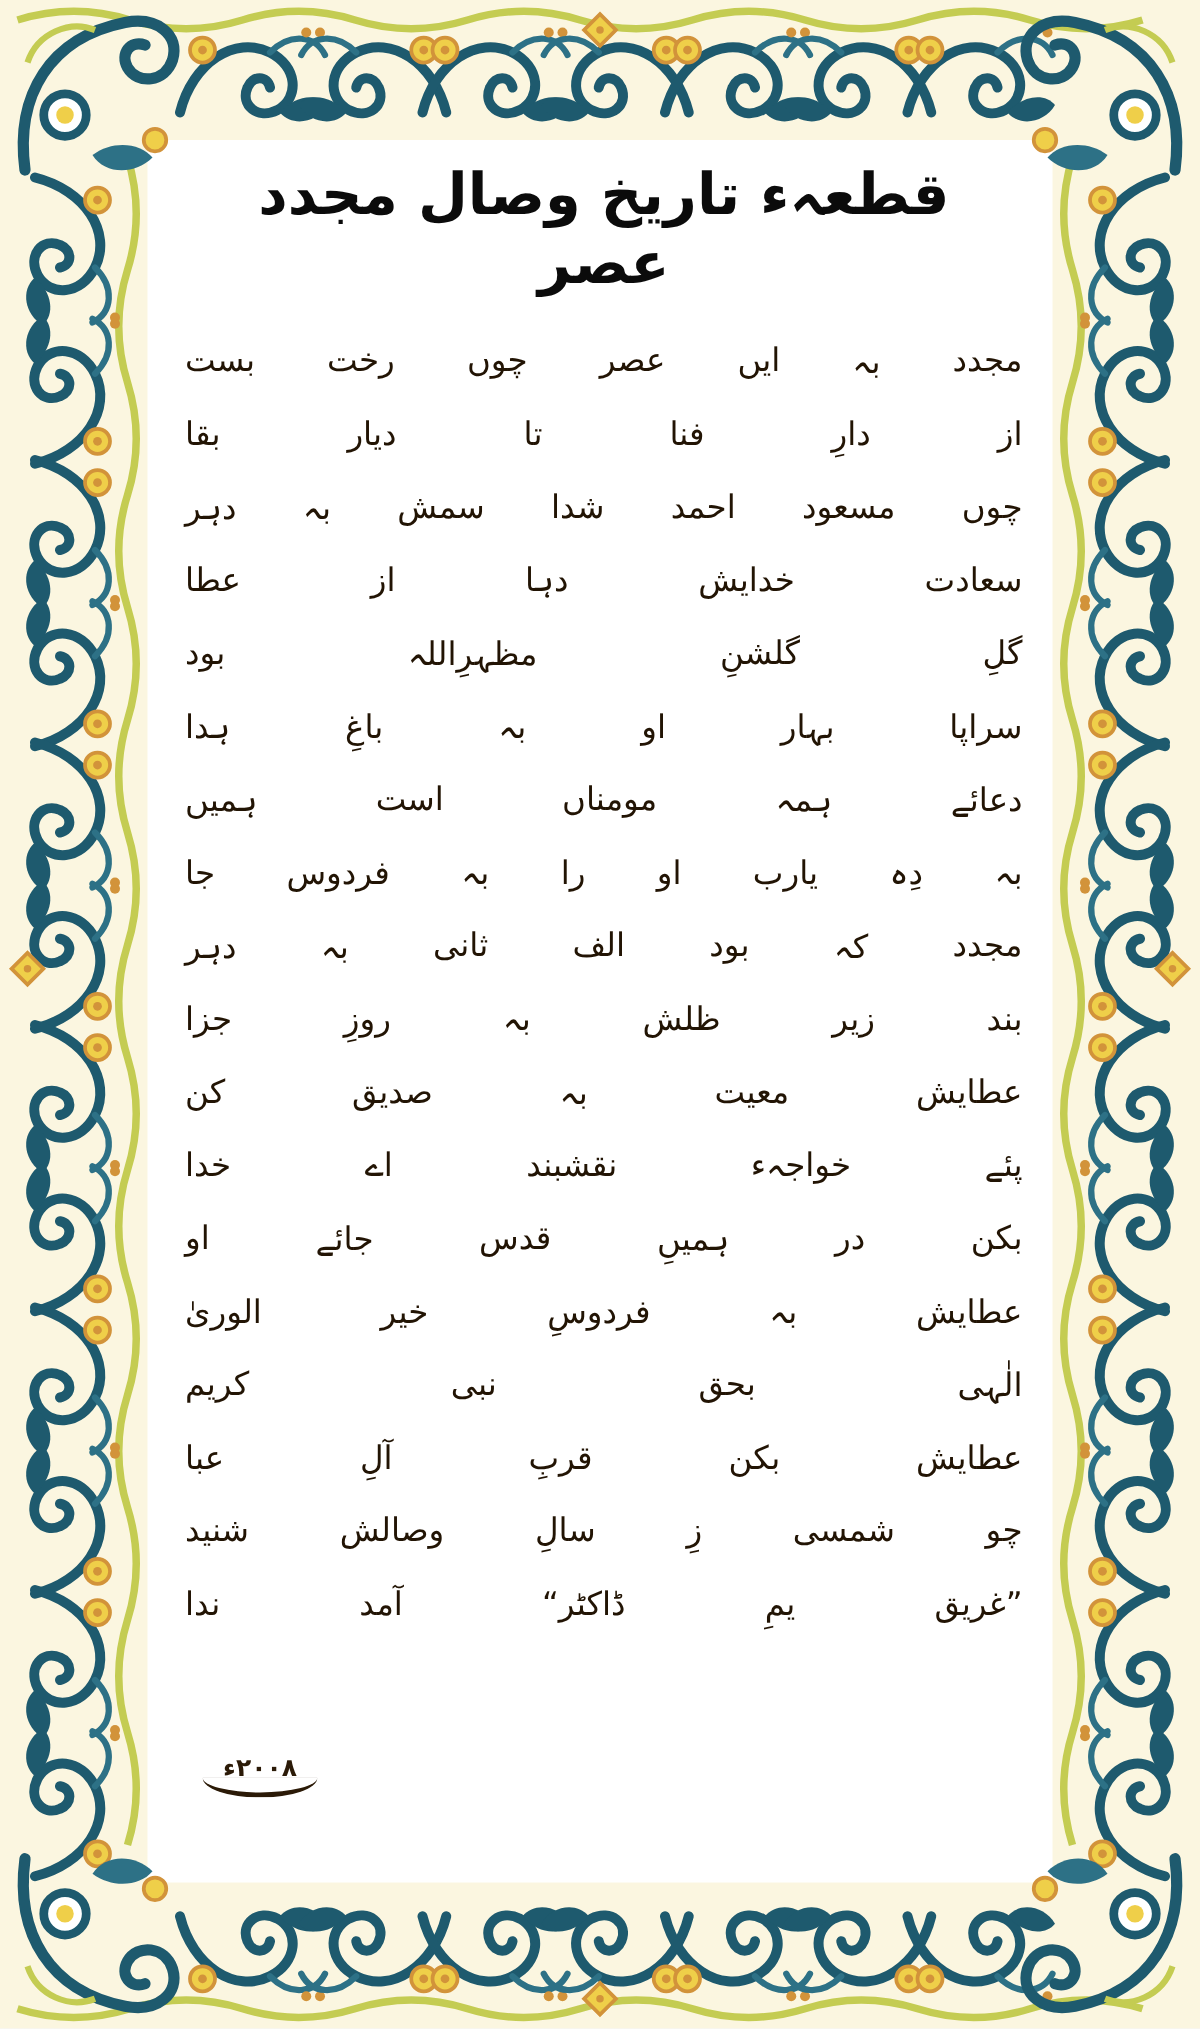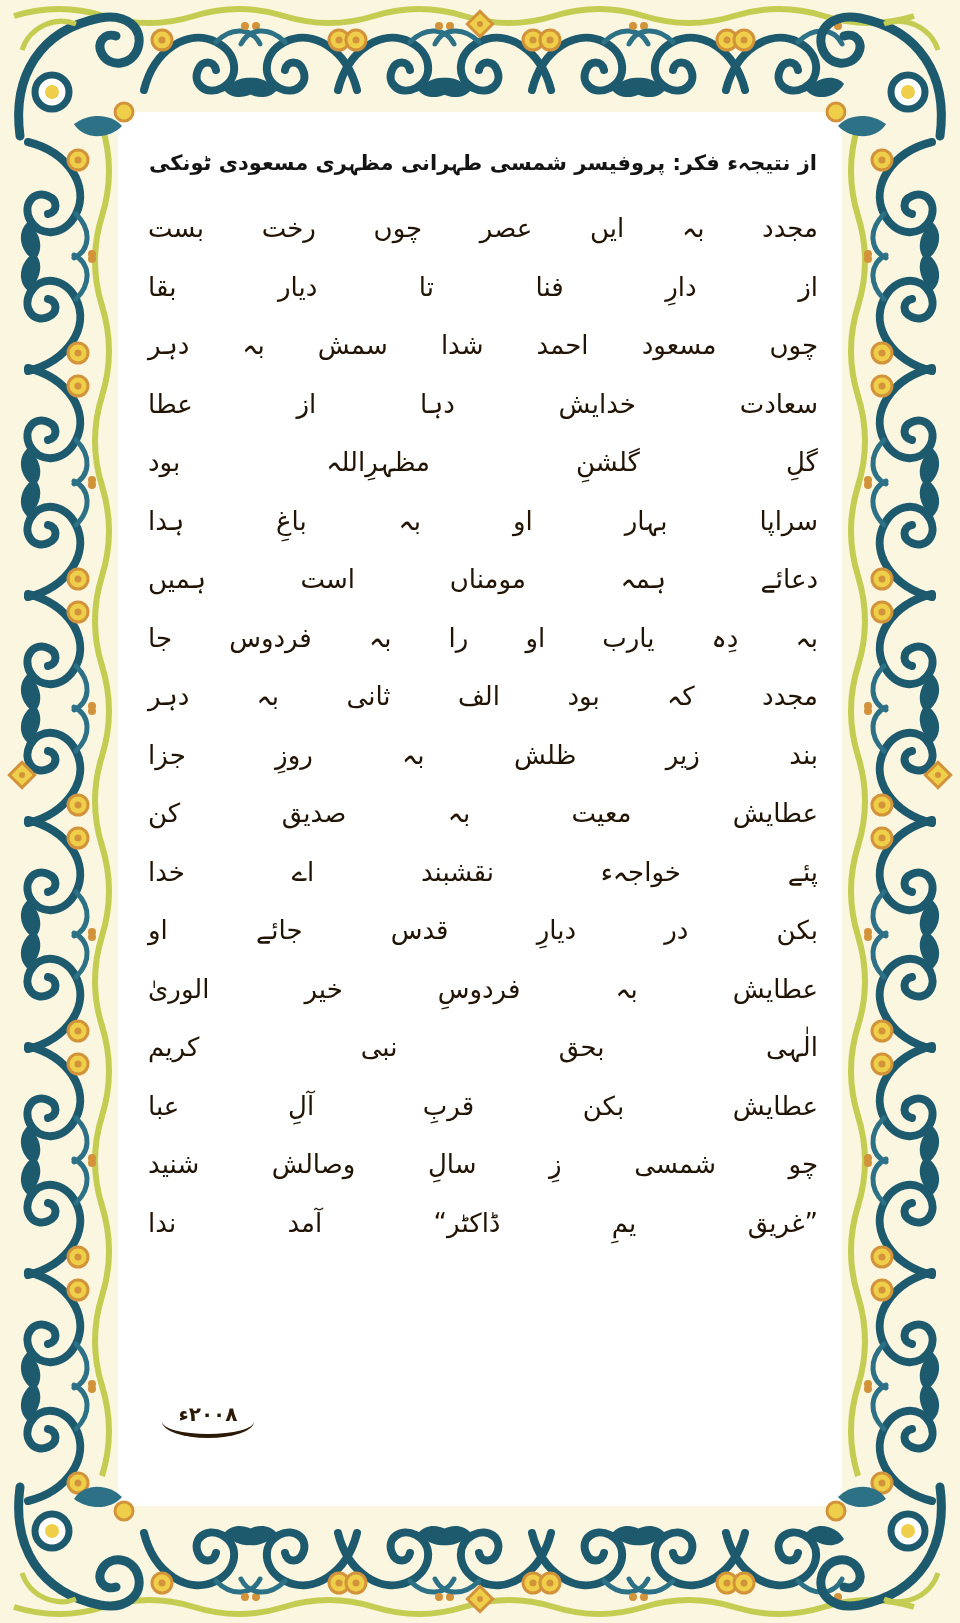--- a/index.html
+++ b/index.html
@@ -129,21 +129,21 @@
       <use href="#cornerU" transform="translate(956,4) scale(-1,1)"></use>
       <use href="#cornerU" transform="translate(4,1619) scale(1,-1)"></use>
       <use href="#cornerU" transform="translate(956,1619) scale(-1,-1)"></use>
       <use href="#gemU" transform="translate(480,24)"></use>
       <use href="#gemU" transform="translate(480,1599)"></use>
       <use href="#gemU" transform="translate(22,775)"></use>
       <use href="#gemU" transform="translate(938,775)"></use>
     </svg>
 
   <div class="content">
-    <div class="subtitle small">از نتیجہء فکر: پروفیسر شمسی طہرانی مظہری مسعودی ٹونکی</div>
+    <h1 class="title">قطعہء تاریخ وصال مجدد عصر</h1>
     <div class="poem">
         <div class="poem-line">
           <span class="poem-word">مجدد</span>
           <span class="poem-word">بہ</span>
           <span class="poem-word">ایں</span>
           <span class="poem-word">عصر</span>
           <span class="poem-word">چوں</span>
           <span class="poem-word">رخت</span>
           <span class="poem-word">بست</span>
         </div>
@@ -229,21 +229,21 @@
         <div class="poem-line">
           <span class="poem-word">پئے</span>
           <span class="poem-word">خواجہء</span>
           <span class="poem-word">نقشبند</span>
           <span class="poem-word">اے</span>
           <span class="poem-word">خدا</span>
         </div>
         <div class="poem-line">
           <span class="poem-word">بکن</span>
           <span class="poem-word">در</span>
-          <span class="poem-word">دیارِ</span>
+          <span class="poem-word">ہمیںِ</span>
           <span class="poem-word">قدس</span>
           <span class="poem-word">جائے</span>
           <span class="poem-word">او</span>
         </div>
         <div class="poem-line">
           <span class="poem-word">عطایش</span>
           <span class="poem-word">بہ</span>
           <span class="poem-word">فردوسِ</span>
           <span class="poem-word">خیر</span>
           <span class="poem-word">الوریٰ</span>

